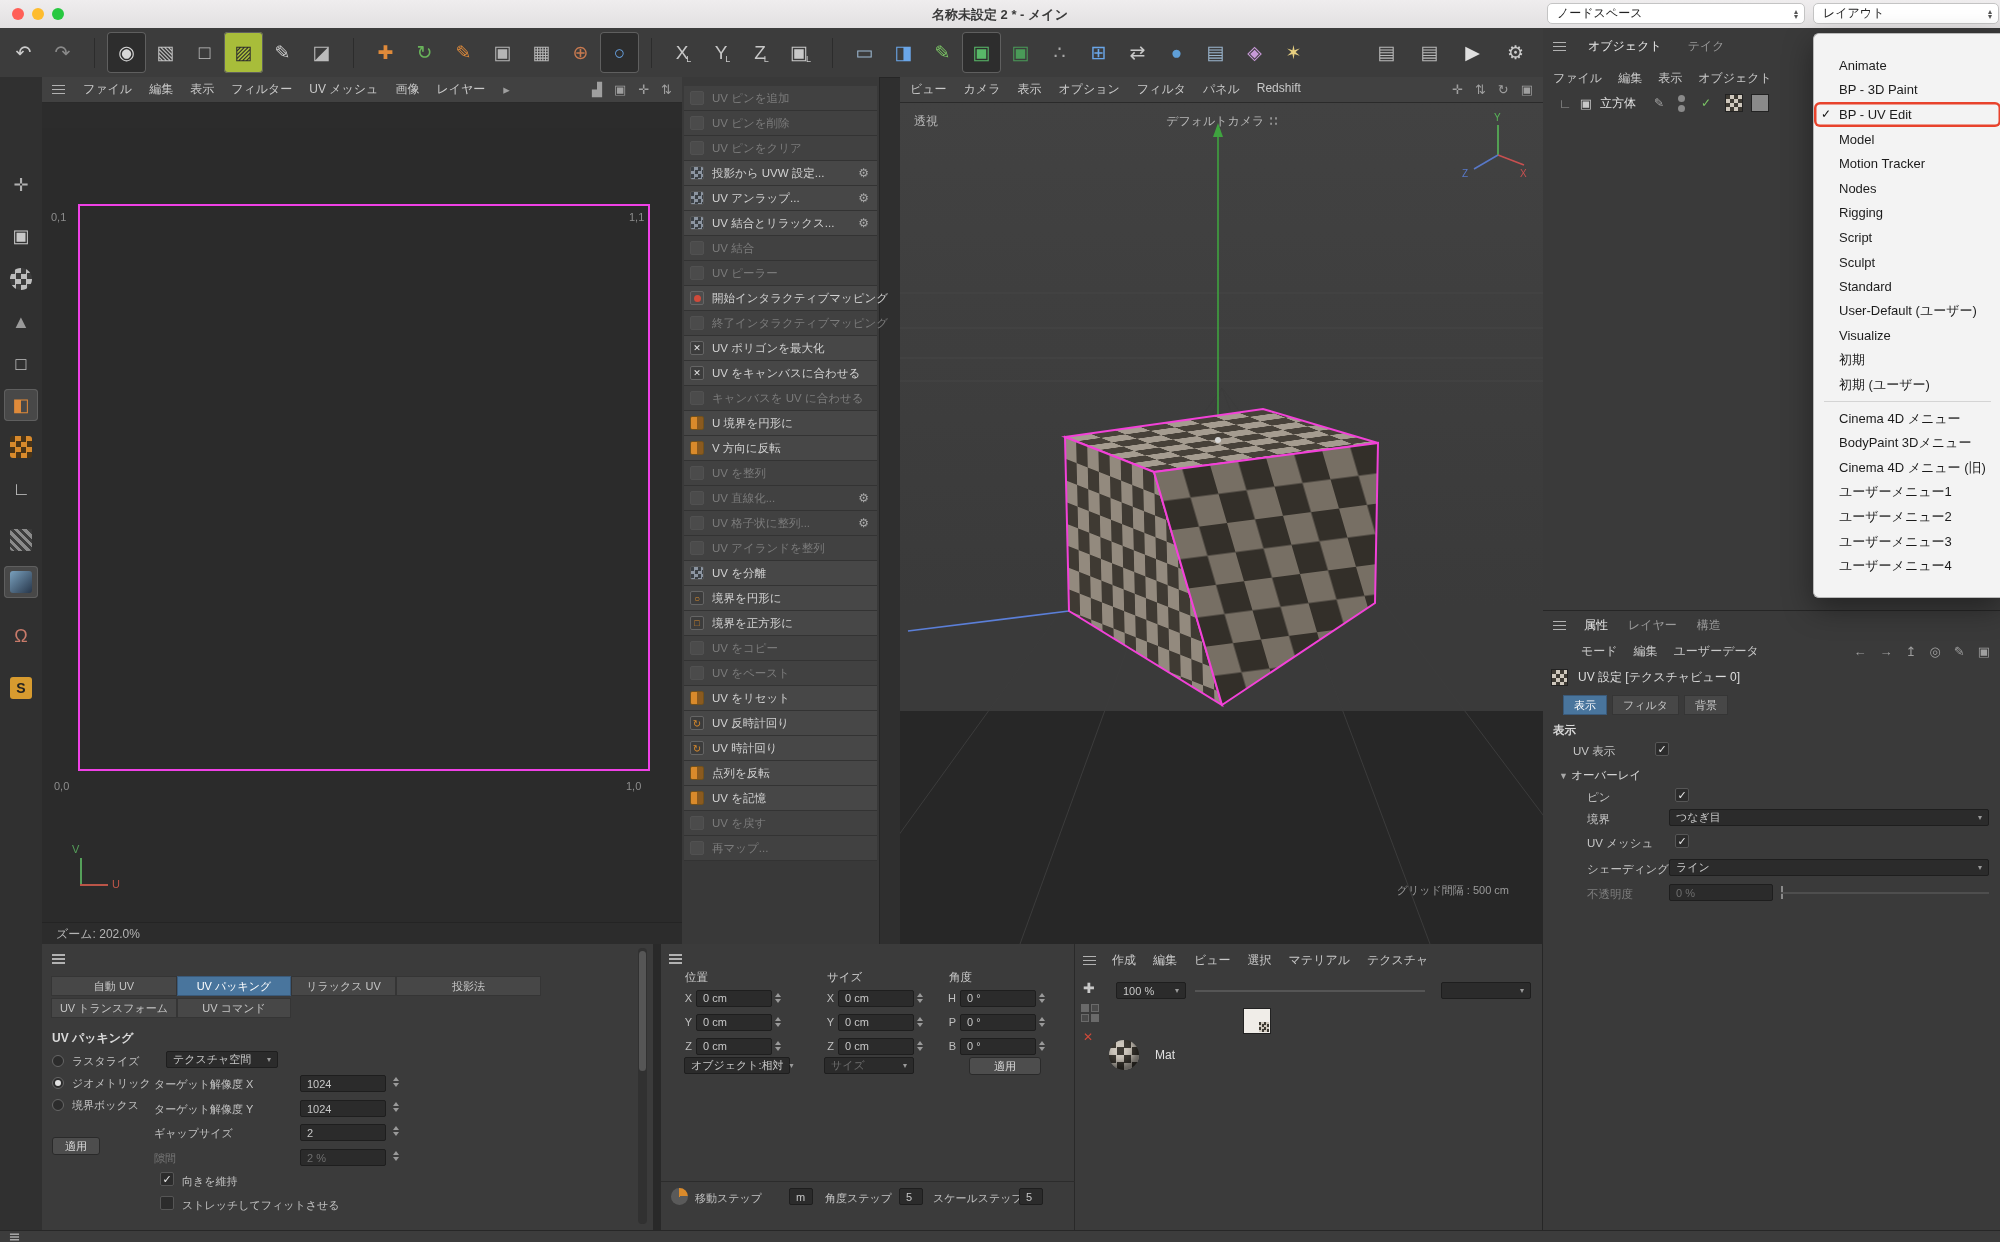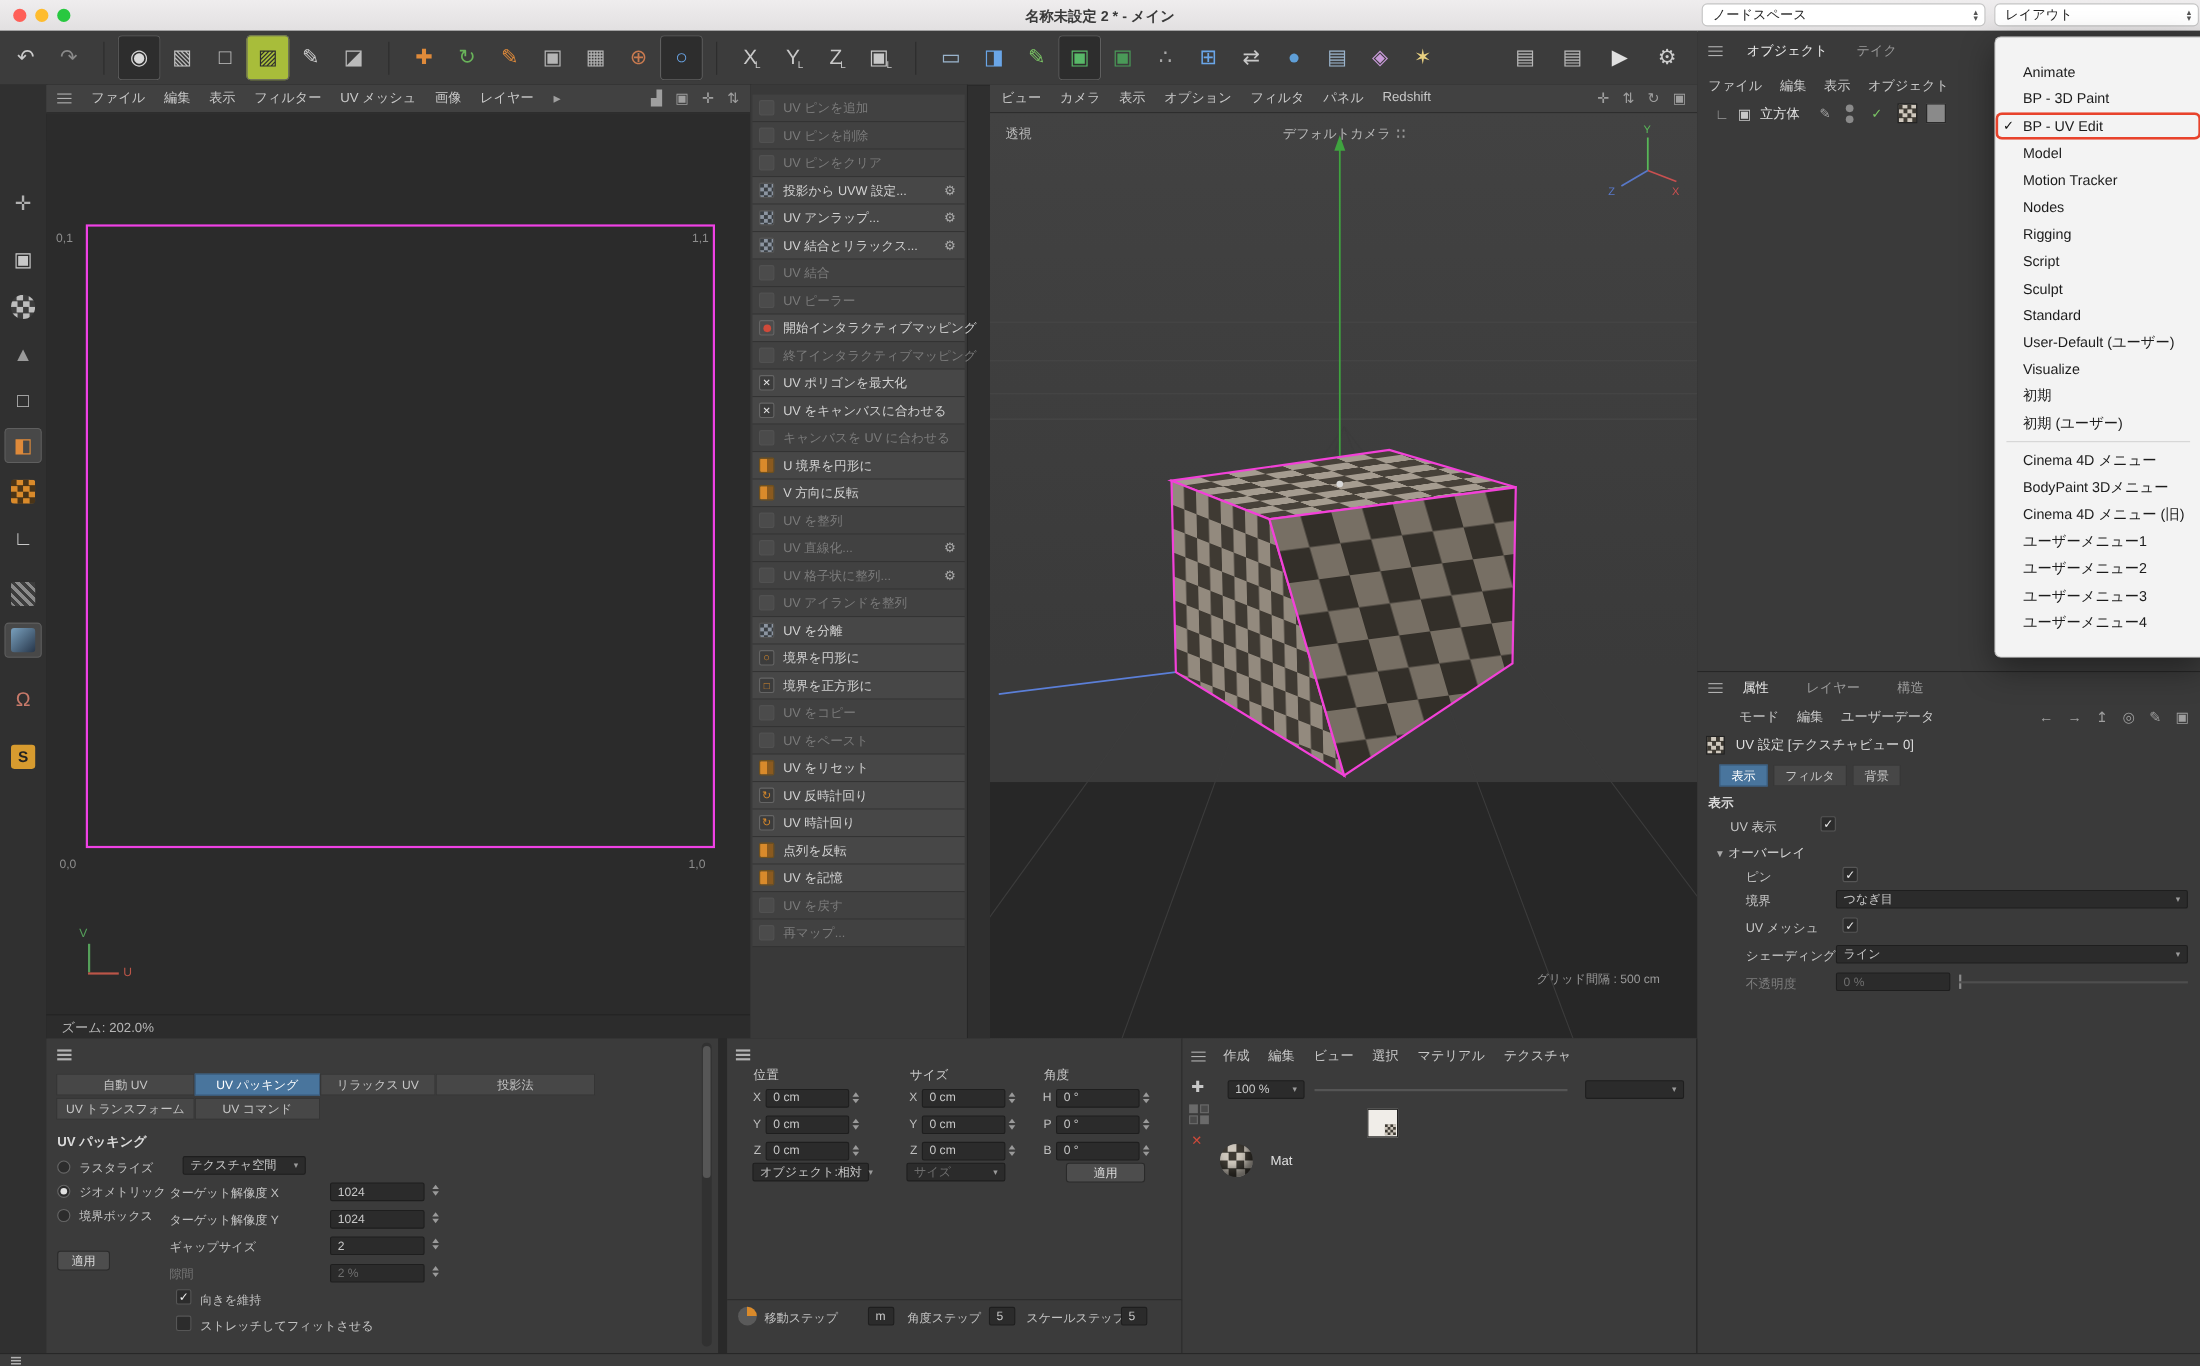--- a/index.html
+++ b/index.html
@@ -617,21 +617,21 @@
       </span>
       <span style="margin-left:16px;color:#7ac464;font-size:12px;">✓</span>
       <span class="tag-checker" style="margin-left:14px;"></span>
       <span style="margin-left:8px;width:16px;height:16px;background:#8a8a8a;border:1px solid #222;"></span>
     </div>
   </div>
 
   <div class="abs right-attrs">
     <div style="position:absolute;left:10px;top:6px;display:flex;align-items:center;gap:18px;">
       <span class="hb"></span>
-      <span id="attrTabs" style="display:flex;gap:34px;">
+      <span id="attrTabs" style="display:flex;gap:20px;">
           <span class="rt-tab active">属性</span>
           <span class="rt-tab">レイヤー</span>
           <span class="rt-tab">構造</span>
         </span>
     </div>
     <div style="position:absolute;left:38px;top:32px;right:10px;display:flex;align-items:center;gap:16px;">
       <span id="attrMenus" style="display:flex;gap:16px;">
           <span class="menu-item">モード</span>
           <span class="menu-item">編集</span>
           <span class="menu-item">ユーザーデータ</span>

